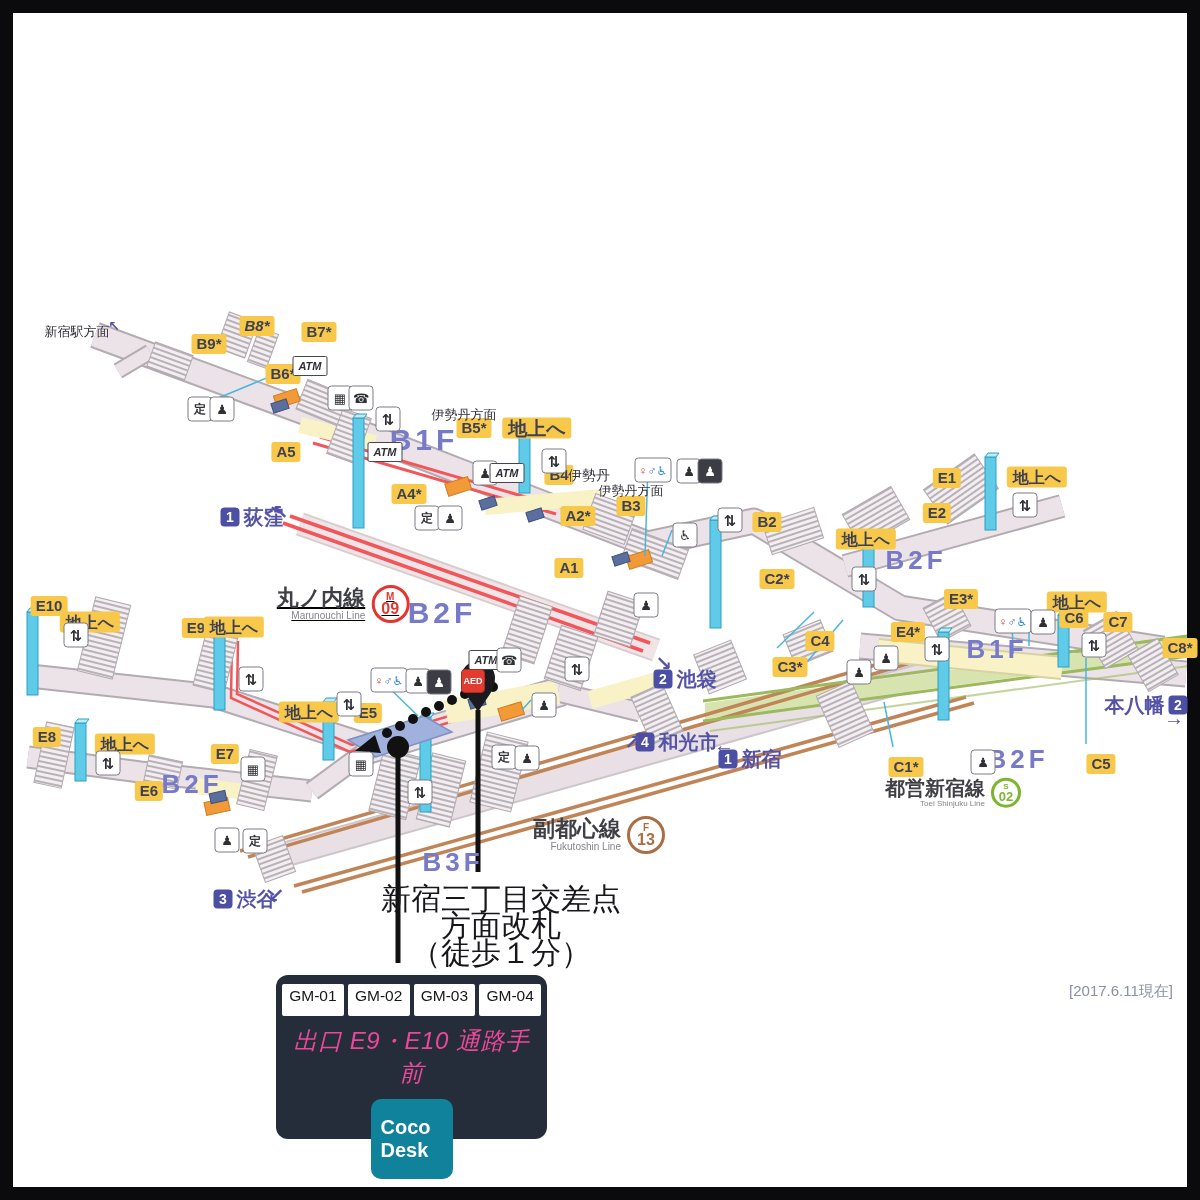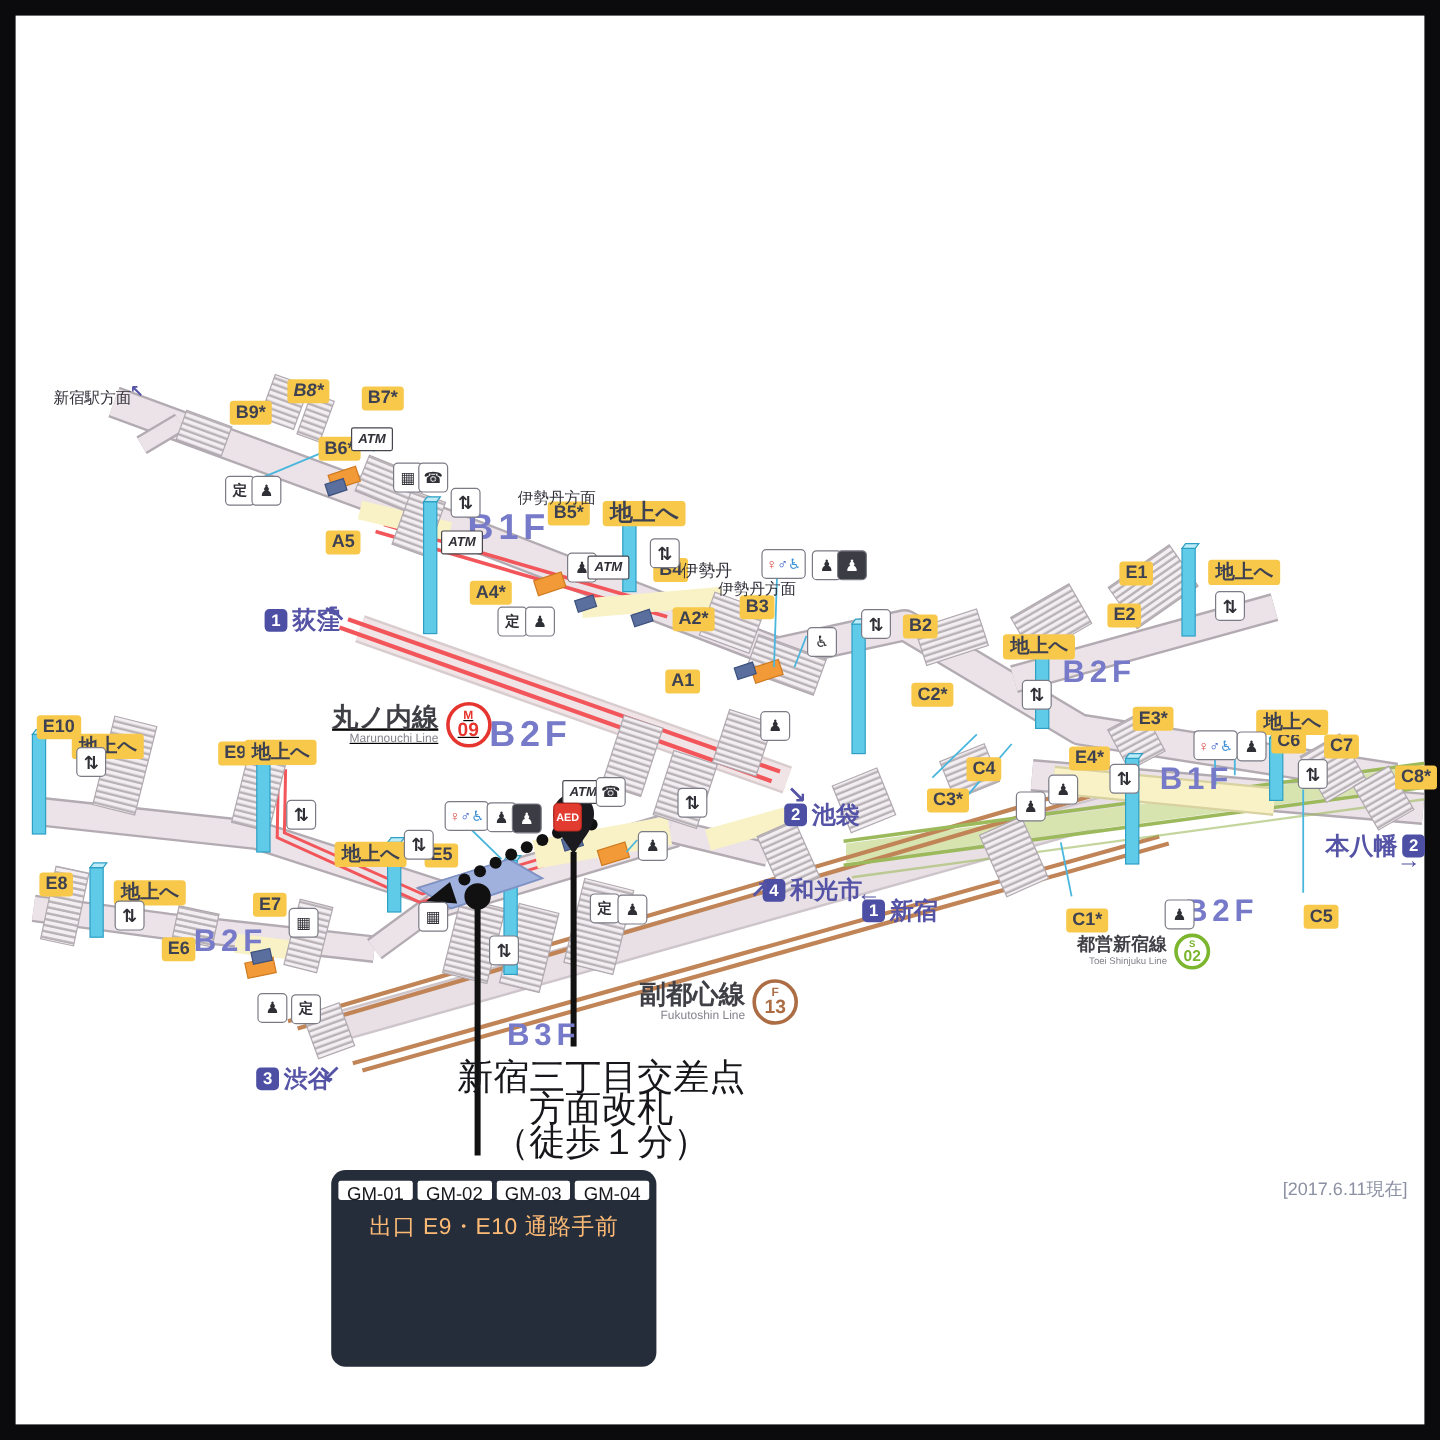--- a/index.html
+++ b/index.html
@@ -34,23 +34,23 @@
   .legend .txt{text-align:right;}
   .legend .jp{display:block;font-weight:bold;color:#3f3f46;line-height:1.05;}
   .legend .en{display:block;color:#84848d;line-height:1.2;}
   .badge-circle{display:flex;flex-direction:column;align-items:center;justify-content:center;
       background:#fff;border-radius:50%;font-weight:bold;box-sizing:border-box;line-height:0.95;}
   
   .pin-note{text-align:center;color:#17171b;font-size:30px;font-weight:500;line-height:27px;}
   .callout{position:absolute;left:263px;top:962px;width:271px;height:164px;background:#262d3a;
       border-radius:12px;box-sizing:border-box;padding:9px 6px 0 6px;}
   .booths{display:flex;gap:4px;}
-  .booth{flex:1;background:#fff;border-radius:2px;height:16px;line-height:23px;text-align:center;
+  .booth{flex:1;background:#fff;border-radius:2px;height:32px;line-height:23px;text-align:center;
       font-size:15.5px;color:#17171b;font-weight:500;}
-  .loc{color:#fdba74;text-align:center;font-size:19px;font-weight:500;margin-top:9px;letter-spacing:0.5px;}
+  .loc{color:#ec4899;text-align:center;font-size:24px;font-weight:500;margin-top:9px;letter-spacing:0.5px;font-style:italic;}
   .logo{width:82px;height:80px;background:#10829b;border-radius:10px;margin:10px auto 0 auto;
       display:flex;flex-direction:column;justify-content:center;padding-left:10px;box-sizing:border-box;
       color:#fff;font-size:20px;font-weight:600;line-height:1.15;}
   .date-note{color:#8b90a2;font-size:15px;}
   
   .rl{stroke:var(--c-red-line);fill:none;}
   .bl{stroke:var(--c-brown-line);fill:none;}
   .gl{stroke:var(--c-green-line);fill:none;}
   .ld{stroke:#49b6de;stroke-width:1.5;fill:none;}
   .stairs{fill:url(#stp);stroke:#b0a9af;stroke-width:1;}
@@ -366,21 +366,21 @@
             <span class="jp" style="font-size: 22px;">副都心線</span>
             <span class="en" style="font-size: 10px;">Fukutoshin Line</span>
           </span>
           <span class="badge-circle" style="height: 38px; width: 38px; border: 3px solid rgb(173, 109, 68); color: rgb(173, 109, 68);">
             <span style="font-size: 10px;">F</span>
             <span style="font-size: 16px;">13</span>
           </span>
         </div>
         <div class="abs legend" style="left: 940px; top: 780px;">
           <span class="txt">
-            <span class="jp" style="font-size: 15px;">都営新宿線</span>
+            <span class="jp" style="font-size: 20px;">都営新宿線</span>
             <span class="en" style="font-size: 8px;">Toei Shinjuku Line</span>
           </span>
           <span class="badge-circle" style="height: 30px; width: 30px; border: 3px solid rgb(124, 181, 46); color: rgb(124, 181, 46);">
             <span style="font-size: 8px;">S</span>
             <span style="font-size: 13px;">02</span>
           </span>
         </div>
         <div class="abs icon-box icon-teiki" style="left: 187px; top: 396px;">定</div>
         <div class="abs icon-box" style="left: 209px; top: 396px;">♟</div>
         <div class="abs icon-box icon-atm" style="left: 297px; top: 353px;">ATM</div>
@@ -448,18 +448,22 @@
 </div>
 
 <div class="callout">
   <div class="booths">
     <span class="booth">GM-01</span>
     <span class="booth">GM-02</span>
     <span class="booth">GM-03</span>
     <span class="booth">GM-04</span>
   </div>
   <div class="loc">出口 E9・E10 通路手前</div>
+  <div class="logo">
+    <div>Coco</div>
+    <div>Desk</div>
+  </div>
 </div>
 
 <div class="abs date-note" style="left:1108px;top:978px;">[2017.6.11現在]</div>
 
 </div>
 </div>
 
 </body></html>

